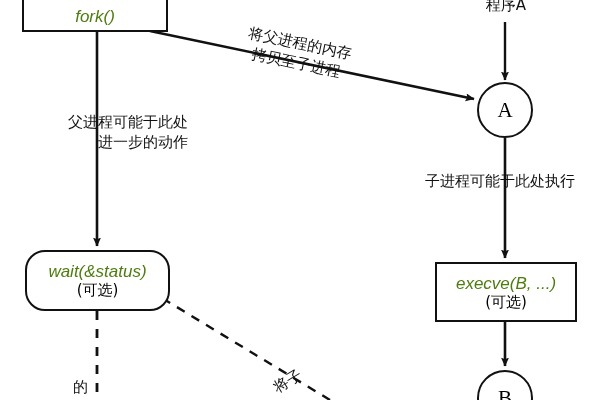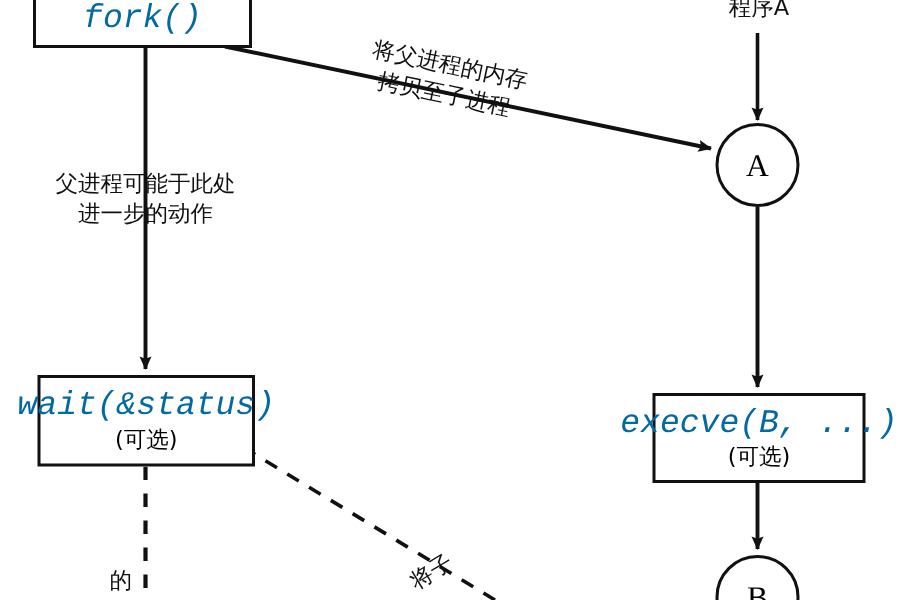--- a/index.html
+++ b/index.html
@@ -41,24 +41,24 @@
     box-sizing: border-box;
     border: 2.5px solid #111111;
     border-radius: 50%;
     background: #ffffff;
     display: flex;
     align-items: center;
     justify-content: center;
     z-index: 3;
   }
   .code-text {
-    font-family: Liberation Mono, monospace;
+    font-family: Liberation Sans, sans-serif;
     font-style: italic;
-    font-size: 22px;
-    color: #0369a1;
+    font-size: 17px;
+    color: #4d7c0f;
     white-space: nowrap;
   }
   .cjk-sub {
     font-family: "DejaVu Sans", "Liberation Sans", sans-serif;
     font-size: 15px;
     color: #000000;
     white-space: nowrap;
     margin-top: 1px;
   }
   .circle-label {
@@ -117,26 +117,26 @@
 
     <line x1="97" y1="311" x2="97" y2="400" stroke="#111111" stroke-width="2.8" stroke-dasharray="9 9"></line>
 
     <line x1="330" y1="400" x2="152" y2="292" stroke="#111111" stroke-width="2.4" stroke-dasharray="9 8" marker-end="url(#arrowDashed)"></line>
   </svg>
 
   <div class="node-box clip-top" style="left:22px; top:-26px; width:146px; height:58px; justify-content:flex-end; padding-bottom:4px;">
     <span class="code-text">fork()</span>
   </div>
 
-  <div class="anno" style="left:6px; top:113px; width:182px;">
+  <div class="anno" style="left:6px; top:113px; width:182px;text-align:right;">
     <div>父进程可能于此处</div>
     <div>进一步的动作</div>
   </div>
 
-  <div class="node-box" style="left:25px; top:250px; width:145px; height:61px;">
+  <div class="node-box" style="left:25px; top:250px; width:145px; height:61px;border-radius:20px;">
     <span class="code-text">wait(&amp;status)</span>
     <span class="cjk-sub">(可选)</span>
   </div>
 
   <div class="anno" style="left:62px; top:378px; width:26px; text-align:right;">
     <span>的</span>
   </div>
 
   <div class="anno-rot" style="left:218px; top:34px; width:160px; transform:rotate(11.8deg); transform-origin:50% 50%;">
     <div>将父进程的内存</div>
@@ -145,20 +145,21 @@
 
   <div class="anno" style="left:466px; top:-4px; width:80px;">
     <span>程序A</span>
   </div>
 
   <div class="node-circle" style="left:477px; top:82px; width:56px; height:56px;">
     <span class="circle-label">A</span>
   </div>
 
   <div class="anno" style="left:400px; top:172px; width:200px;">
+    <div>子进程可能于此处执行</div>
   </div>
 
   <div class="node-box" style="left:435px; top:262px; width:142px; height:60px;">
     <span class="code-text">execve(B, ...)</span>
     <span class="cjk-sub">(可选)</span>
   </div>
 
   <div class="node-circle" style="left:477px; top:370px; width:56px; height:56px;">
     <span class="circle-label">B</span>
   </div>

